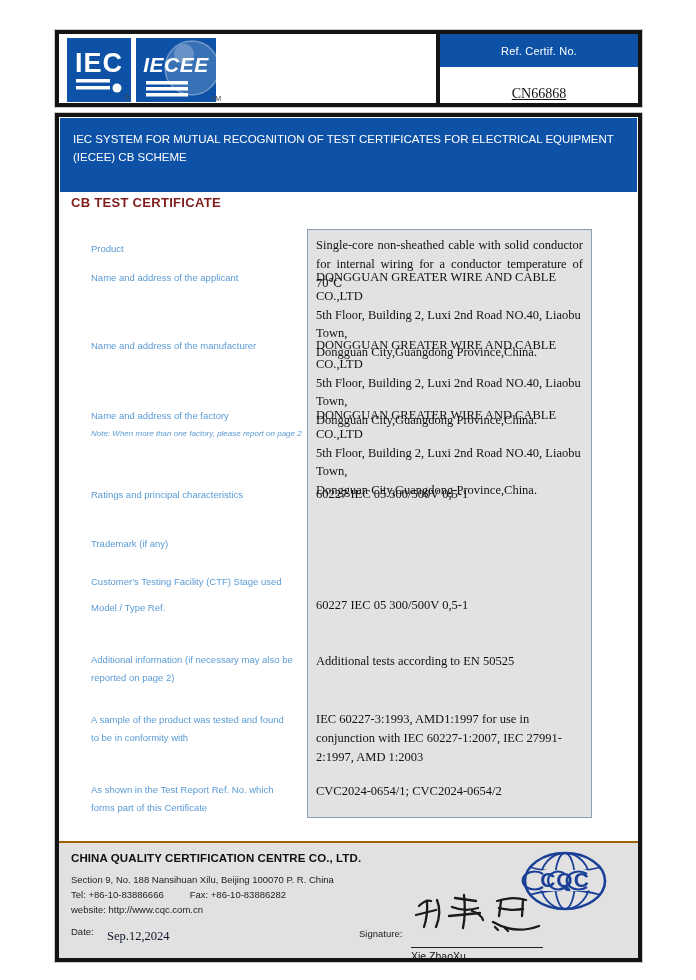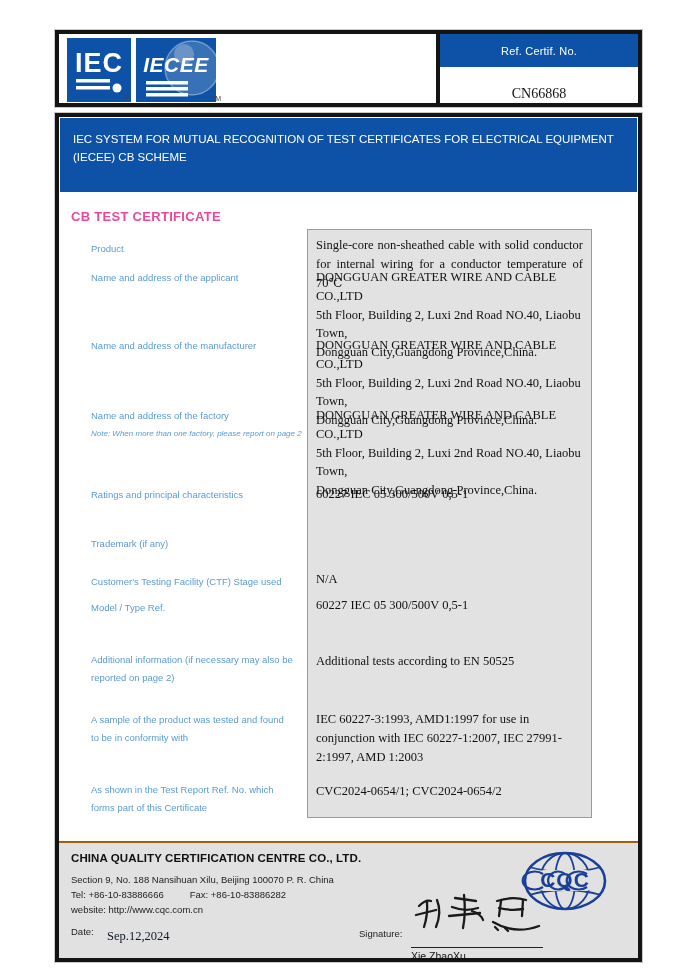--- a/index.html
+++ b/index.html
@@ -19,35 +19,35 @@
   .mark { position:absolute; font-size:7px; color:#444; }
   .reg-mark { left:66px; top:60px; }
   .tm-mark { left:152px; top:61px; }
   .ref-cell { flex:1; border-left:4px solid #141414; display:flex; flex-direction:column; background:#fff; }
   .ref-bar {
     height:33px; background:#0d52a6; color:#fff; font-size:11px;
     display:flex; align-items:center; justify-content:center; letter-spacing:.2px;
   }
   .ref-no {
     flex:1; display:flex; align-items:flex-end; justify-content:center;
-    font-family:"Liberation Serif","DejaVu Serif",serif; font-size:14px; color:#111; padding-bottom:1px;
+    font-family:"Liberation Serif","DejaVu Serif",serif; font-size:14px; color:#111; padding-bottom:1px;text-decoration:underline;
   }
   
   .main-box {
     position:absolute; left:55px; top:113px; width:587px; height:849px;
     border:4px solid #141414; box-shadow:0 0 0 1px #c9c9c9; background:#fff;
     display:flex; flex-direction:column;
   }
   .banner {
     margin:1px; background:#0d52a6; color:#fff; height:74px;
     padding:13px 13px 16px 13px; font-size:11.5px; line-height:1.55; border-bottom:1px solid #0d52a6;
   }
   .content { position:relative; flex:1; background:#fff; }
   .cb-title {
-    position:absolute; left:12px; top:16px; color:#ec4899; font-weight:bold;
+    position:absolute; left:12px; top:2px; color:#7f1d1d; font-weight:bold;
     font-size:13px; letter-spacing:.3px;
   }
   .lbl {
     position:absolute; left:32px; width:210px; color:#5b9bd5; font-size:9.5px;
     line-height:1.9; white-space:pre-line;
   }
   .note {
     position:absolute; left:32px; width:230px; color:#5b9bd5; font-size:8px; font-style:italic;
   }
   .value-box {
@@ -141,21 +141,20 @@
 5th Floor, Building 2, Luxi 2nd Road NO.40, Liaobu Town,
 Dongguan City,Guangdong Province,China.</div>
         <div class="val" style="top:106px">DONGGUAN GREATER WIRE AND CABLE CO.,LTD
 5th Floor, Building 2, Luxi 2nd Road NO.40, Liaobu Town,
 Dongguan City,Guangdong Province,China.</div>
         <div class="val" style="top:176px">DONGGUAN GREATER WIRE AND CABLE CO.,LTD
 5th Floor, Building 2, Luxi 2nd Road NO.40, Liaobu Town,
 Dongguan City,Guangdong Province,China.</div>
         <div class="val" style="top:255px">60227 IEC 05 300/500V 0,5-1</div>
         <div class="val" style="top:310px"></div>
-        <div class="val" style="top:340px">N/A</div>
         <div class="val" style="top:366px">60227 IEC 05 300/500V 0,5-1</div>
         <div class="val" style="top:422px">Additional tests according to EN 50525</div>
         <div class="val" style="top:480px">IEC 60227-3:1993, AMD1:1997 for use in conjunction with IEC 60227-1:2007, IEC 27991-2:1997, AMD 1:2003</div>
         <div class="val" style="top:552px">CVC2024-0654/1; CVC2024-0654/2</div>
       </div>
     </div>
 
     <div class="footer">
       <div class="f-abs company">CHINA QUALITY CERTIFICATION CENTRE CO., LTD.</div>
       <div class="f-abs f-line addr">Section 9, No. 188 Nansihuan Xilu, Beijing 100070 P. R. China</div>

